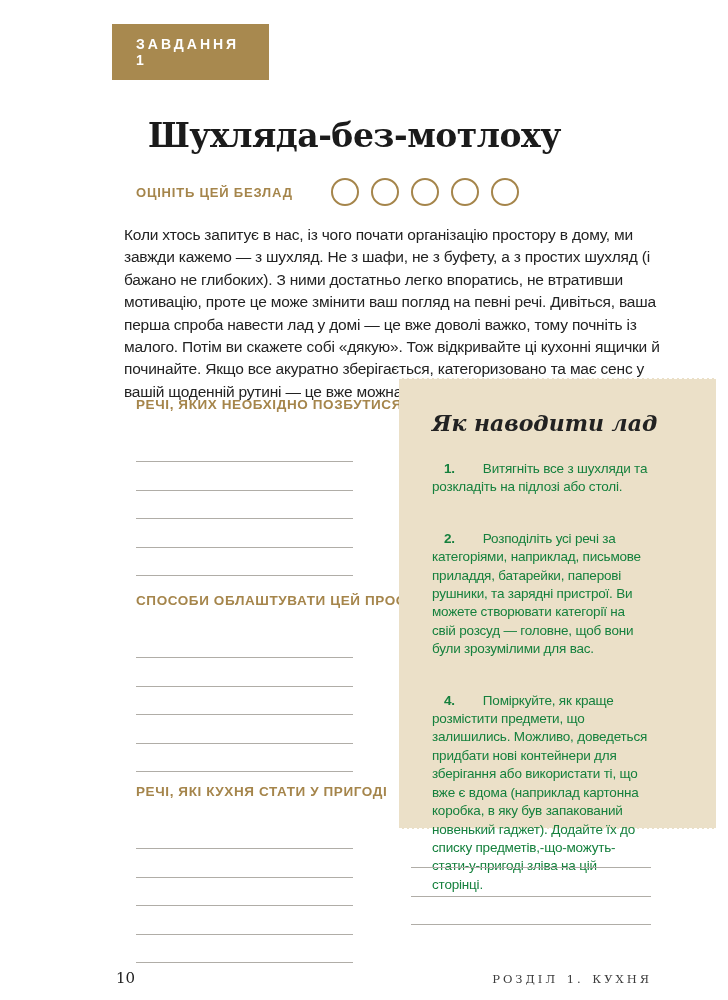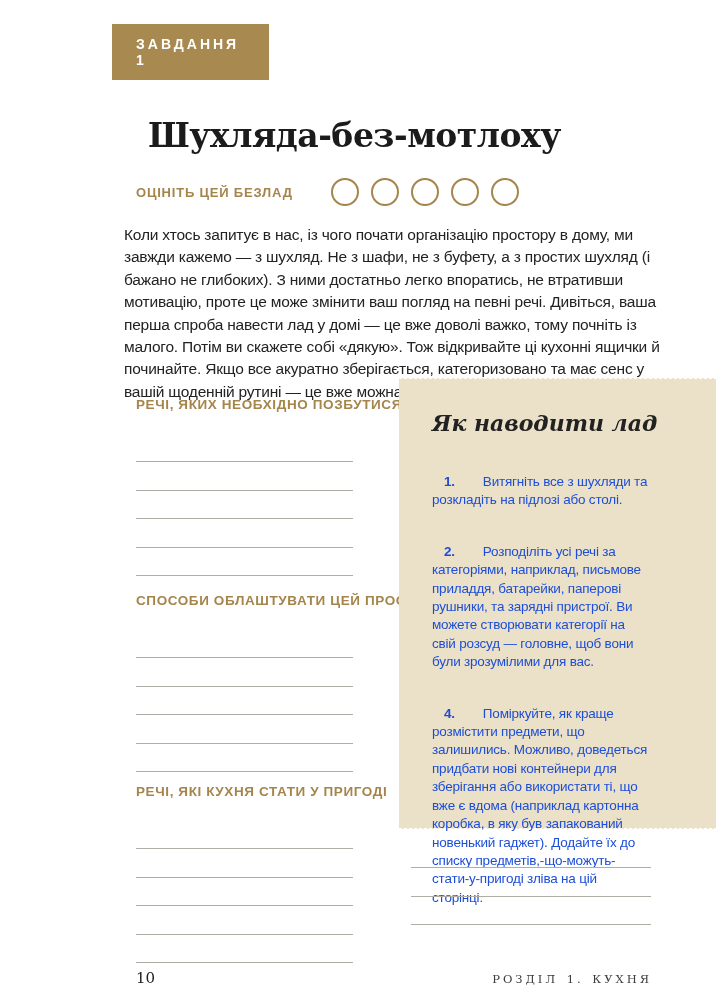--- a/index.html
+++ b/index.html
@@ -74,36 +74,36 @@
     width:353px; height:451px;
     background:#ebe0c8;
     border-top:1px dashed #ffffff;
     border-bottom:1px dashed #ffffff;
     padding:19px 88px 0 21px;
   }
   .panel-title {
     font-family:"DejaVu Serif","Liberation Serif",serif;
     font-style:italic; font-weight:bold;
     font-size:22px; color:#222222;
-    margin-bottom:13px; white-space:nowrap;
+    white-space:nowrap;
   }
   .step {
     font-size:13.5px; line-height:18.4px; letter-spacing:-0.2px;
-    color:#1d4ed8; margin-bottom:9px;
+    color:#15803d; margin-bottom:9px;
   }
   .step .num { font-weight:bold; margin-right:4px; }
 
   
   .extra-lines { position:absolute; left:375px; top:805px; width:264px; }
   .extra-lines .wline { height:28.5px; }
   .extra-lines .wline:first-child { height:27px; }
 
   
   .footer-page {
-    position:absolute; left:100px; top:933px;
+    position:absolute; left:80px; top:933px;
     font-family:"DejaVu Serif","Liberation Serif",serif;
     font-size:15px; color:#222222;
   }
   .footer-chapter {
     position:absolute; right:88px; top:936px;
     font-family:"DejaVu Serif","Liberation Serif",serif;
     font-size:11.5px; letter-spacing:3px; word-spacing:2px;
     color:#3c3c3c; white-space:nowrap;margin-left:8px;
   }
 </style>

